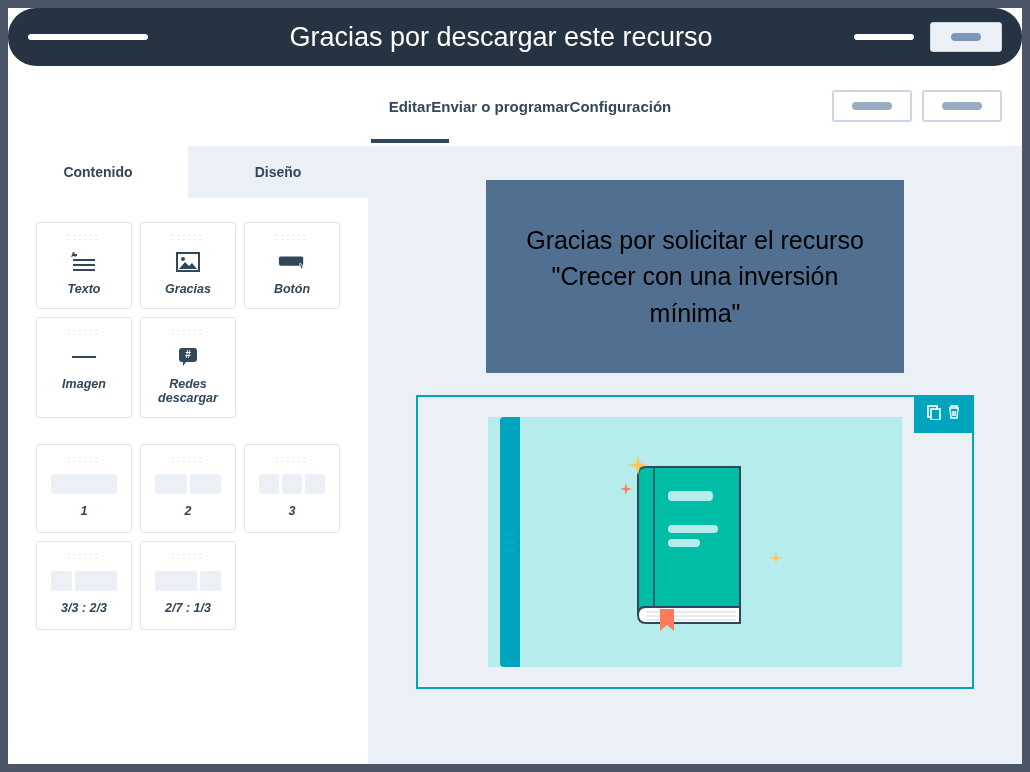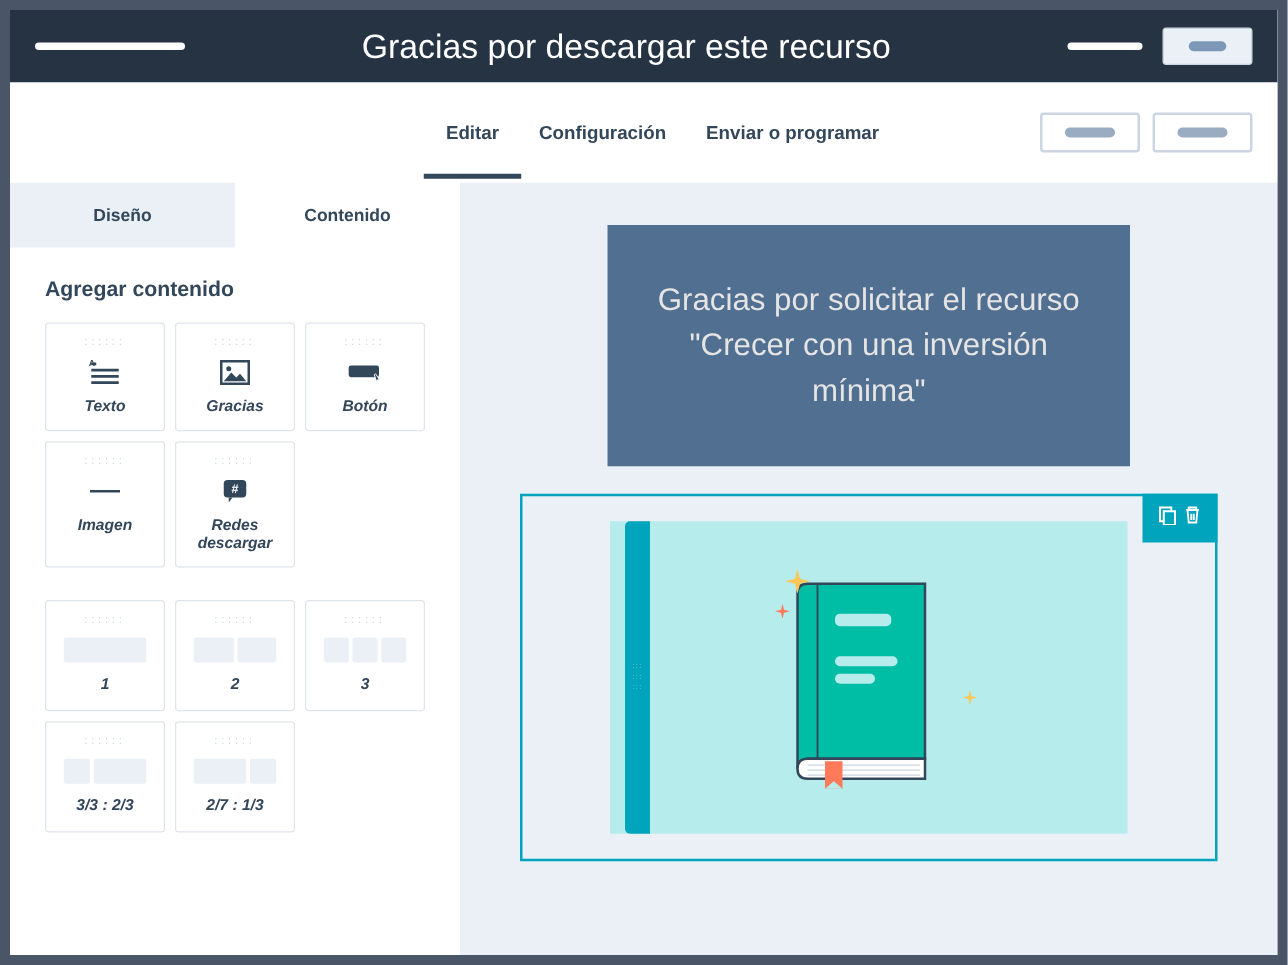--- a/index.html
+++ b/index.html
@@ -1,26 +1,26 @@
 <!DOCTYPE html>
 <html><head>
 <meta charset="utf-8">
 <style>
 * { box-sizing: border-box; margin: 0; padding: 0; }
 body { font-family: -apple-system, BlinkMacSystemFont, 'Segoe UI', Arial, sans-serif; background: #4a5568; padding: 8px; }
 .app { background: #fff; width: 100%; height: 756px; display: flex; flex-direction: column; overflow: hidden; }
-.topbar { background: #253342; height: 58px; display: flex; align-items: center; padding: 0 20px; justify-content: space-between; }
+.topbar { background: #253342; height: 58px; display: flex; align-items: center; padding: 0 20px; justify-content: space-between; border-radius: 28px; }
 .topbar-left { width: 120px; height: 6px; background: #fff; border-radius: 3px; }
 .topbar-title { color: #fff; font-size: 27px; font-weight: 500; }
 .topbar-right { display: flex; align-items: center; gap: 16px; }
 .topbar-link { width: 60px; height: 6px; background: #fff; border-radius: 3px; }
 .topbar-btn { background: #eaf0f6; border: 1px solid #cbd6e2; border-radius: 3px; padding: 10px 20px; display: flex; align-items: center; justify-content: center; }
 .topbar-btn-inner { width: 30px; height: 8px; background: #7c98b6; border-radius: 4px; }
 .secondbar { background: #fff; height: 80px; display: flex; align-items: center; padding: 0 20px; justify-content: space-between; }
-.secondbar-center { display: flex; gap: 32px; margin-left: auto; margin-right: auto; position: relative; left: 40px; }
+.secondbar-center { display: flex; margin-left: auto; margin-right: auto; position: relative; left: 40px; }
 .tab-link { font-size: 15px; font-weight: 600; color: #33475b; padding: 28px 0; position: relative; cursor: pointer; }
 .tab-link.active::after { content: ''; position: absolute; bottom: 0; left: -18px; right: -18px; height: 4px; background: #33475b; }
 .secondbar-right { display: flex; gap: 10px; }
 .sec-btn { background: #fff; border: 2px solid #cbd6e2; border-radius: 3px; padding: 10px 18px; display: flex; align-items: center; justify-content: center; }
 .sec-btn-inner { width: 40px; height: 8px; background: #99acc2; border-radius: 4px; }
 .main { display: flex; flex: 1; overflow: hidden; }
 .sidebar { width: 360px; background: #fff; display: flex; flex-direction: column; }
 .subtabs { display: flex; }
 .subtab { flex: 1; text-align: center; padding: 18px 0; font-size: 14px; font-weight: 600; color: #33475b; background: #eaf0f6; cursor: pointer; }
 .subtab.active { background: #fff; }
@@ -30,21 +30,21 @@
 .card { border: 1px solid #dfe3eb; border-radius: 3px; padding: 10px 6px 12px; display: flex; flex-direction: column; align-items: center; gap: 8px; cursor: pointer; background: #fff; }
 .card-handle { color: #cbd6e2; font-size: 9px; letter-spacing: 3px; line-height: 1; }
 .card-icon { width: 28px; height: 24px; display: flex; align-items: center; justify-content: center; color: #33475b; }
 .card-label { font-size: 12.5px; font-weight: 600; color: #33475b; text-align: center; font-style: italic; }
 .layout-grid { display: grid; grid-template-columns: repeat(3, 1fr); gap: 8px; }
 .layout-card { border: 1px solid #dfe3eb; border-radius: 3px; padding: 10px 6px 14px; display: flex; flex-direction: column; align-items: center; gap: 10px; cursor: pointer; background: #fff; }
 .layout-boxes { display: flex; gap: 3px; width: 80%; }
 .layout-box { background: #eaf0f6; height: 20px; border-radius: 2px; }
 .canvas { flex: 1; background: #eaf0f6; padding: 34px 48px 0 48px; overflow-y: auto; }
 .email-header { background: #516f90; padding: 42px 30px; text-align: center; }
-.email-header-text { color: #e5e5e5; font-size: 25px; font-weight: 400; line-height: 1.45; }
+.email-header-text { color: #000000; font-size: 25px; font-weight: 400; line-height: 1.45; }
 .selected-block { border: 2px solid #00a4bd; margin-top: 22px; padding: 20px; position: relative; }
 .tool-strip { position: absolute; top: -2px; right: -2px; background: #00a4bd; display: flex; gap: 4px; padding: 9px 12px; }
 .tool-icon { color: #fff; cursor: pointer; }
 .inner-block { background: #b6ecec; padding: 30px 36px; position: relative; display: flex; align-items: center; justify-content: center; min-height: 250px; }
 .tablet-edge { position: absolute; left: 12px; top: 0; bottom: 0; width: 20px; background: #00a4bd; border-radius: 4px 0 0 4px; display: flex; align-items: center; justify-content: center; }
 .tablet-dots { color: #7fd1d1; font-size: 6px; letter-spacing: 1px; line-height: 1.4; }
 .book { position: relative; }
 </style>
 </head>
 <body>
@@ -58,41 +58,40 @@
       <div class="topbar-btn">
           <div class="topbar-btn-inner"></div>
         </div>
     </div>
   </div>
 
   <div class="secondbar">
     <div style="width:120px"></div>
     <div class="secondbar-center">
       <div class="tab-link active">Editar</div>
+      <div class="tab-link">Enviar o programar</div>
       <div class="tab-link">Configuración</div>
-      <div class="tab-link">Enviar o programar</div>
     </div>
     <div class="secondbar-right">
       <div class="sec-btn">
           <div class="sec-btn-inner"></div>
         </div>
       <div class="sec-btn">
           <div class="sec-btn-inner"></div>
         </div>
     </div>
   </div>
 
   <div class="main">
     <div class="sidebar">
       <div class="subtabs">
+        <div class="subtab active">Contenido</div>
         <div class="subtab">Diseño</div>
-        <div class="subtab active">Contenido</div>
       </div>
       <div class="sidebar-content">
-        <div class="section-title">Agregar contenido</div>
         <div class="grid">
           <div class="card">
             <div class="card-handle">::::::</div>
             <div class="card-icon">
               <svg width="26" height="20" viewBox="0 0 26 20">
                   <path d="M2 3h4M2 8h22M2 13h22M2 18h22" stroke="#33475b" stroke-width="2.2" fill="none"></path>
                   <text x="0" y="5" font-size="7" fill="#33475b" font-weight="bold">A</text>
                 </svg>
             </div>
             <div class="card-label">Texto</div>

